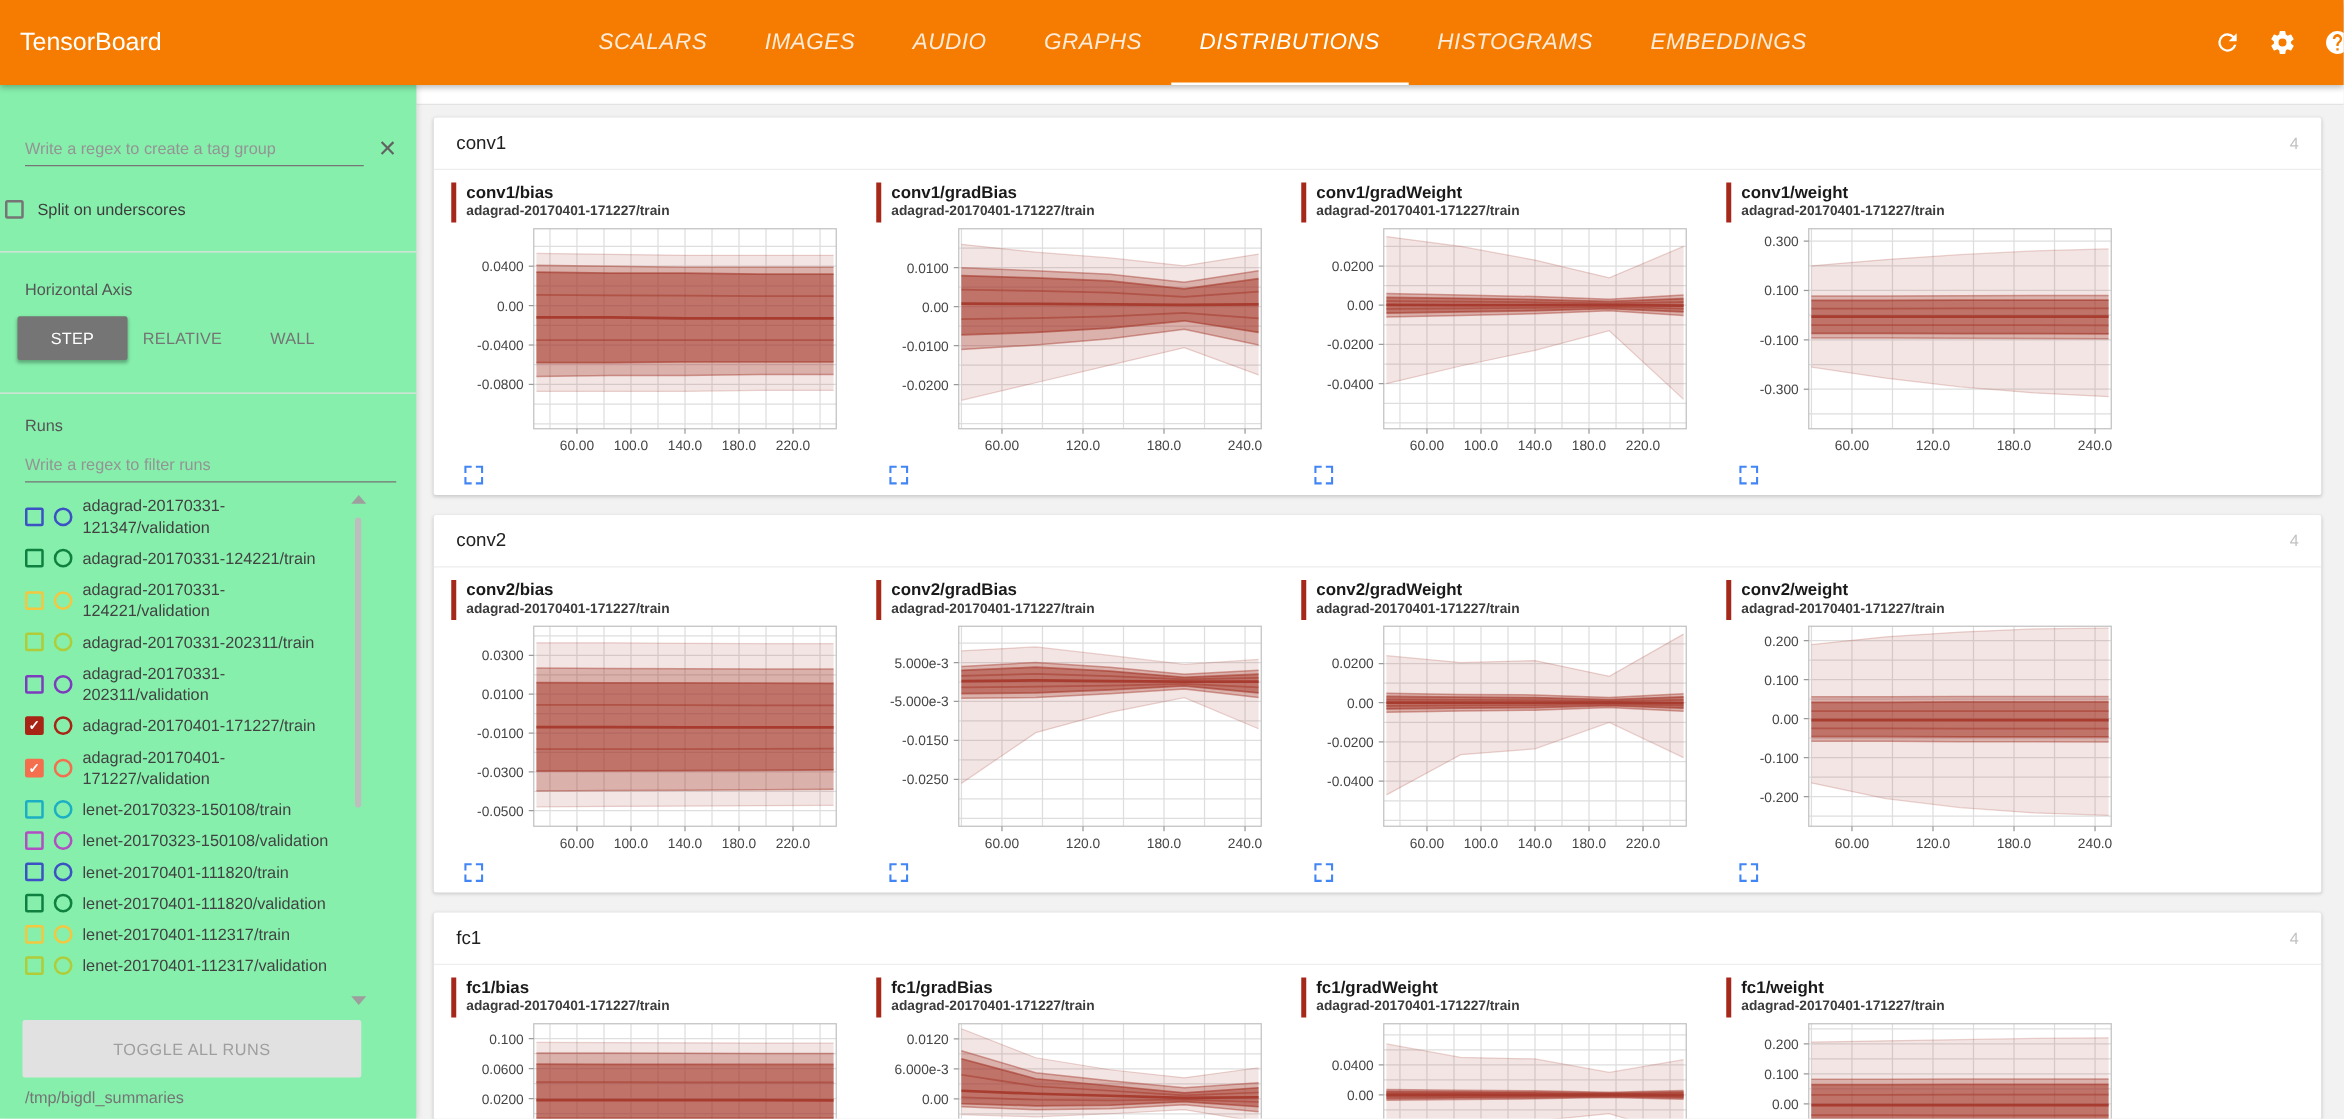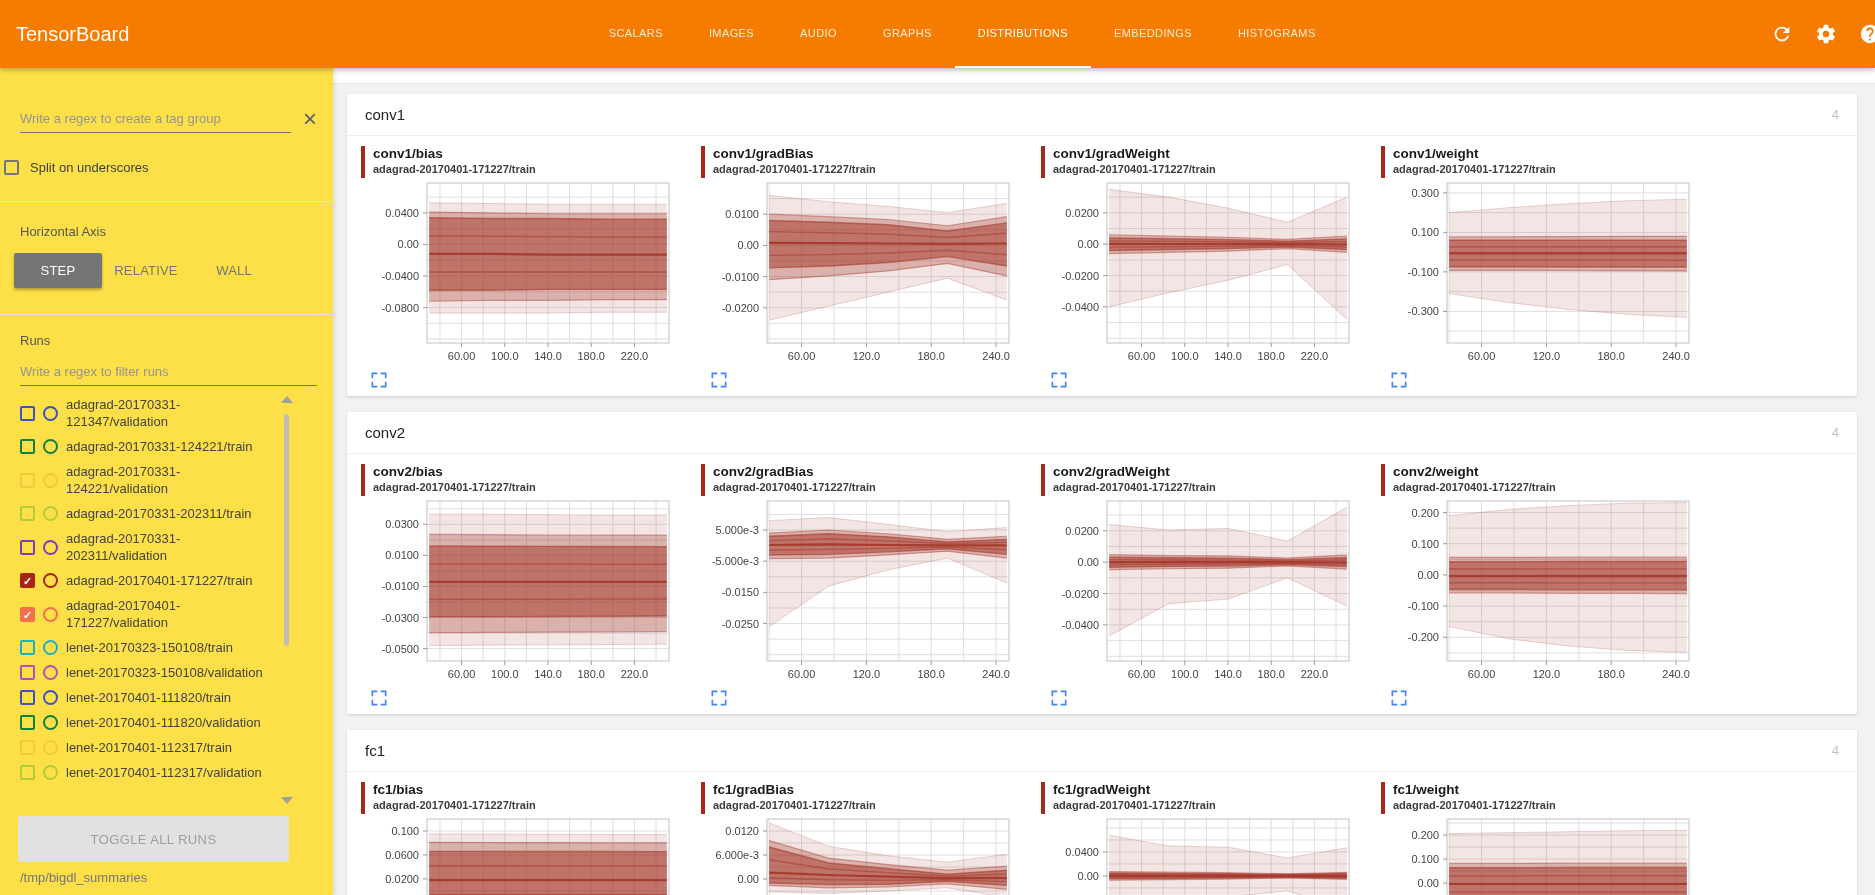--- a/index.html
+++ b/index.html
@@ -5,30 +5,30 @@
   * { box-sizing: border-box; margin: 0; padding: 0; }
   html, body { width: 1875px; height: 895px; overflow: hidden; }
   body { font-family: "Liberation Sans", sans-serif; background: #f2f2f2; }
   .page { width: 1875px; height: 895px; overflow: hidden; display: flex; flex-direction: column; }
 
   
   header { height: 68px; background: #f57c00; display: flex; align-items: stretch; color: #fff;
            box-shadow: 0 2px 5px rgba(0,0,0,.28); position: relative; z-index: 10; flex: none; }
   .logo { font-size: 20px; padding: 0 24px 0 16px; display: flex; align-items: center; }
   nav { flex: 1; display: flex; justify-content: center; }
-  .tab { display: flex; align-items: center; padding: 15px 23px; font-size: 11px; letter-spacing: .4px;
-         color: rgba(255,255,255,.85); cursor: pointer; border-bottom: 2px solid transparent; }
+  .tab { display: flex; align-items: center; padding: 15px 23px; font-size: 18px; letter-spacing: .4px;
+         color: rgba(255,255,255,.85); cursor: pointer; border-bottom: 2px solid transparent; font-style: italic; }
   .tab.active { color: #fff; border-bottom-color: #fff; }
   .header-icons { display: flex; align-items: center; gap: 22px; padding-right: 0; margin-right: -6px; }
   .hicon { width: 22px; height: 22px; cursor: pointer; }
 
   .content { display: flex; flex: 1; min-height: 0; }
 
   
-  aside { width: 333px; flex: none; background: #fde047; box-shadow: 2px 0 4px rgba(0,0,0,.10);
+  aside { width: 333px; flex: none; background: #86efac; box-shadow: 2px 0 4px rgba(0,0,0,.10);
           position: relative; z-index: 5; display: flex; flex-direction: column; }
   .tag-filter-row { display: flex; align-items: center; margin: 36px 16px 0 20px; height: 30px; }
   .side-input { flex: 1; background: transparent; border: none; border-bottom: 1px solid #757575;
                 font-size: 13px; padding: 6px 0; color: #333; outline: none; font-family: inherit; }
   .side-input::placeholder { color: #949494; }
   .close-x { font-size: 24px; color: #616161; margin-left: 12px; cursor: pointer; line-height: 1; }
   .split-row { display: flex; align-items: center; gap: 11px; margin: 26px 4px 0; font-size: 13px; color: #3d3d3d; cursor: pointer; text-align: center; }
   .checkbox-box { width: 15px; height: 15px; border: 2px solid #757575; border-radius: 2px; flex: none; }
   .divider { height: 1px; background: #e2e2e2; margin-top: 26px; }
   .axis-title { margin: 22px 20px 0; font-size: 13px; color: #555; }
@@ -76,22 +76,22 @@
 
 <div class="page">
   <header>
     <div class="logo">TensorBoard</div>
     <nav>
         <div class="tab">SCALARS</div>
         <div class="tab">IMAGES</div>
         <div class="tab">AUDIO</div>
         <div class="tab">GRAPHS</div>
         <div class="tab active">DISTRIBUTIONS</div>
+        <div class="tab">HISTOGRAMS</div>
         <div class="tab">EMBEDDINGS</div>
-        <div class="tab">HISTOGRAMS</div>
       </nav>
     <div class="header-icons">
       <svg class="hicon" viewBox="0 0 24 24">
         <path d="M17.65 6.35A7.95 7.95 0 0 0 12 4a8 8 0 1 0 7.73 10h-2.08A6 6 0 1 1 12 6c1.66 0 3.14.69 4.22 1.78L13 11h7V4l-2.35 2.35z" fill="#fff"></path>
       </svg>
       <svg class="hicon" viewBox="0 0 24 24">
         <path d="M19.43 12.98c.04-.32.07-.64.07-.98s-.03-.66-.07-.98l2.11-1.65a.5.5 0 0 0 .12-.64l-2-3.46a.5.5 0 0 0-.61-.22l-2.49 1a7.03 7.03 0 0 0-1.69-.98l-.38-2.65A.49.49 0 0 0 14 2h-4a.49.49 0 0 0-.49.42l-.38 2.65c-.61.25-1.17.59-1.69.98l-2.49-1a.5.5 0 0 0-.61.22l-2 3.46a.5.5 0 0 0 .12.64l2.11 1.65c-.04.32-.07.65-.07.98s.03.66.07.98l-2.11 1.65a.5.5 0 0 0-.12.64l2 3.46c.14.24.42.34.61.22l2.49-1c.52.39 1.08.73 1.69.98l.38 2.65c.03.24.24.42.49.42h4c.25 0 .46-.18.49-.42l.38-2.65c.61-.25 1.17-.59 1.69-.98l2.49 1c.23.09.47 0 .61-.22l2-3.46a.5.5 0 0 0-.12-.64l-2.11-1.65zM12 15.5a3.5 3.5 0 1 1 0-7 3.5 3.5 0 0 1 0 7z" fill="#fff"></path>
       </svg>
       <svg class="hicon" viewBox="0 0 24 24">
         <path d="M12 2a10 10 0 1 0 0 20 10 10 0 0 0 0-20zm1 17h-2v-2h2v2zm2.07-7.75-.9.92C13.45 12.9 13 13.5 13 15h-2v-.5c0-1.1.45-2.1 1.17-2.83l1.24-1.26A2 2 0 1 0 10 9H8a4 4 0 1 1 7.07 2.25z" fill="#fff"></path>

